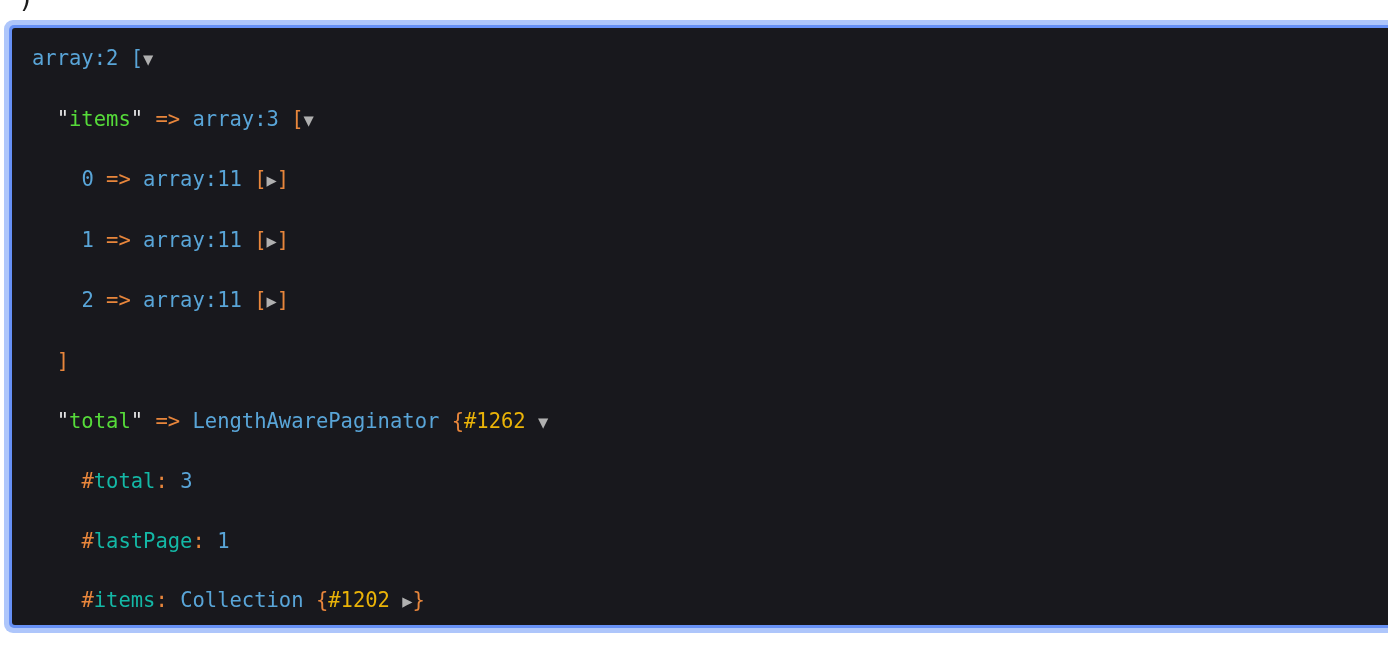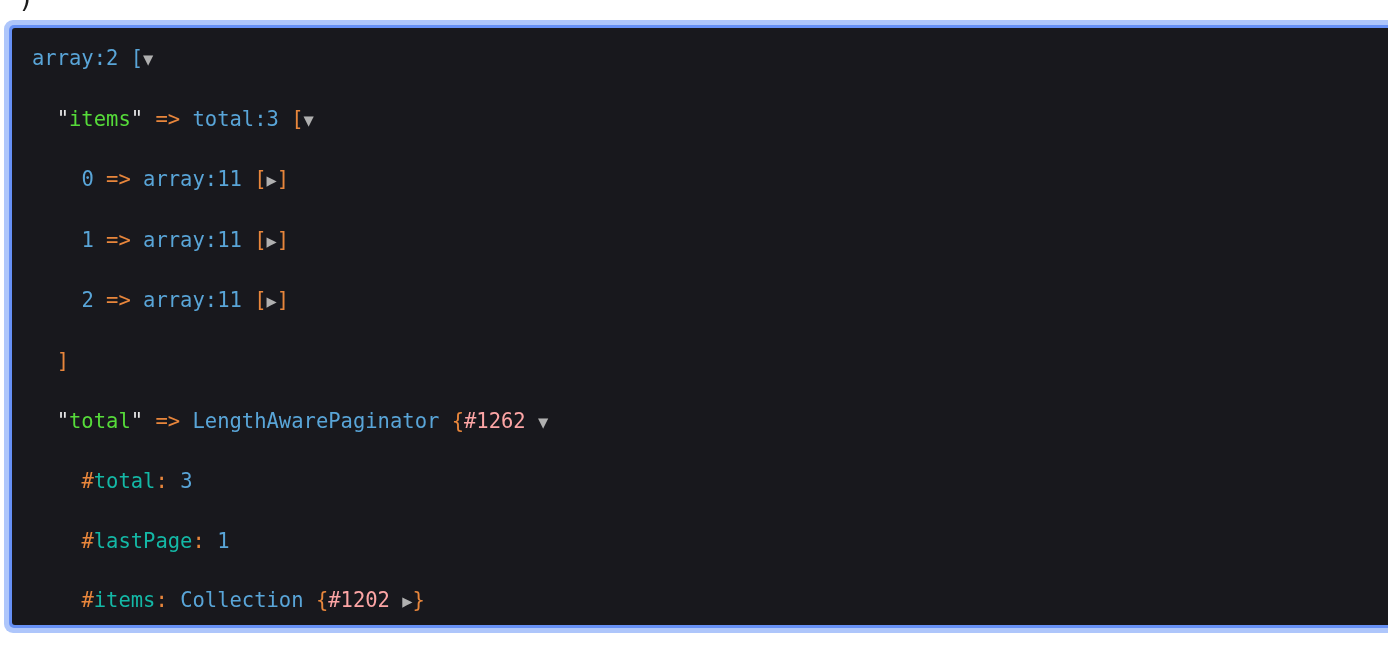--- a/index.html
+++ b/index.html
@@ -78,21 +78,21 @@
     letter-spacing: 0px;
   }
 
   
   .t-type   { color: #59a5d8; }  
   .t-num    { color: #59a5d8; }
   .t-key    { color: #56db3a; }  
   .t-quote  { color: #e8e8e8; }  
   .t-punct  { color: #e8863c; }  
   .t-prop   { color: #14b8a6; }  
-  .t-meta   { color: #fca5a5; }  
+  .t-meta   { color: #eab308; }  
 
   .tri {
     color: #b0b0b0;
     font-size: 17px;
     cursor: pointer;
   }
   .tri-open::before  { content: "\25BC"; }
   .tri-close::before { content: "\25B6"; }
 
   .line { display: block; }
@@ -101,21 +101,21 @@
 <body>
 
 <div id="page">
 
   <div class="stray-glyph">)</div>
 
   <div class="dump-focus">
     <div class="dump-border">
       <div class="dump-panel">
         <pre class="dump"><span class="line"><span class="t-type">array:2 [</span><span class="tri tri-open"></span></span>
-<span class="line">  <span class="t-quote">"</span><span class="t-key">items</span><span class="t-quote">"</span> <span class="t-punct">=&gt;</span> <span class="t-type">total:3</span> <span class="t-punct">[</span><span class="tri tri-open"></span></span>
+<span class="line">  <span class="t-quote">"</span><span class="t-key">items</span><span class="t-quote">"</span> <span class="t-punct">=&gt;</span> <span class="t-type">array:3</span> <span class="t-punct">[</span><span class="tri tri-open"></span></span>
 <span class="line">    <span class="t-num">0</span> <span class="t-punct">=&gt;</span> <span class="t-type">array:11</span> <span class="t-punct">[</span><span class="tri tri-close"></span><span class="t-punct">]</span></span>
 <span class="line">    <span class="t-num">1</span> <span class="t-punct">=&gt;</span> <span class="t-type">array:11</span> <span class="t-punct">[</span><span class="tri tri-close"></span><span class="t-punct">]</span></span>
 <span class="line">    <span class="t-num">2</span> <span class="t-punct">=&gt;</span> <span class="t-type">array:11</span> <span class="t-punct">[</span><span class="tri tri-close"></span><span class="t-punct">]</span></span>
 <span class="line">  <span class="t-punct">]</span></span>
 <span class="line">  <span class="t-quote">"</span><span class="t-key">total</span><span class="t-quote">"</span> <span class="t-punct">=&gt;</span> <span class="t-type">LengthAwarePaginator</span> <span class="t-punct">{</span><span class="t-meta">#1262</span> <span class="tri tri-open"></span></span>
 <span class="line">    <span class="t-punct">#</span><span class="t-prop">total</span><span class="t-punct">:</span> <span class="t-num">3</span></span>
 <span class="line">    <span class="t-punct">#</span><span class="t-prop">lastPage</span><span class="t-punct">:</span> <span class="t-num">1</span></span>
 <span class="line">    <span class="t-punct">#</span><span class="t-prop">items</span><span class="t-punct">:</span> <span class="t-type">Collection</span> <span class="t-punct">{</span><span class="t-meta">#1202</span> <span class="tri tri-close"></span><span class="t-punct">}</span></span>
 
 

